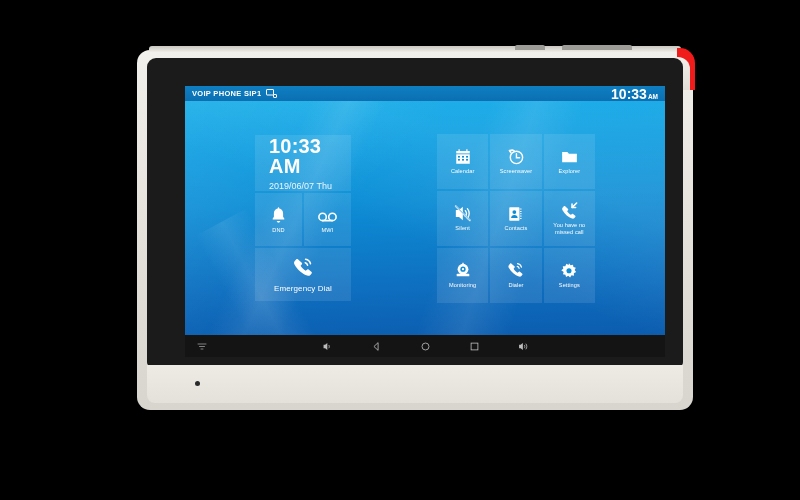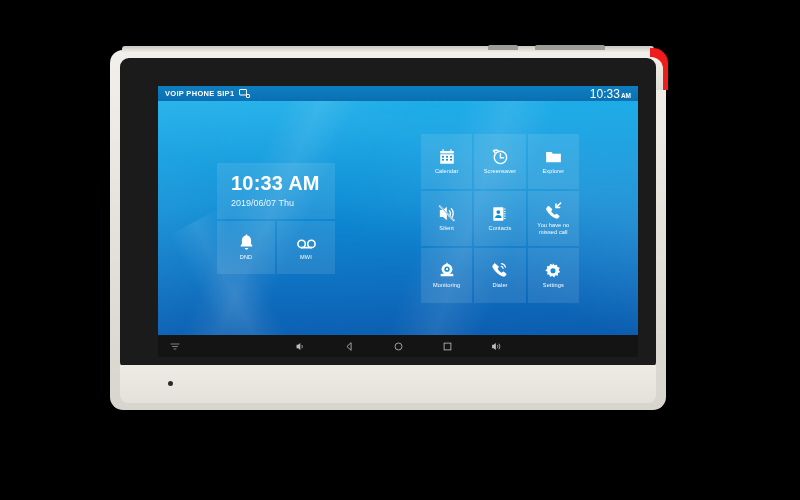--- a/index.html
+++ b/index.html
@@ -11,21 +11,21 @@
     width: 800px;
     height: 500px;
     overflow: hidden;
     font-family: "Liberation Sans", sans-serif;
     position: relative;
   }
 
   
   #device {
     position: absolute;
-    left: 110px;
+    left: 137px;
     top: 50px;
     width: 556px;
     height: 360px;
     border-radius: 13px;
     background: linear-gradient(180deg,#f2f0ec 0%, #e6e3dd 45%, #d8d5ce 100%);
     box-shadow: 0 6px 18px rgba(0,0,0,0.55);
   }
   
   #device::before {
     content: "";
@@ -140,21 +140,21 @@
     color: #ffffff;
   }
   #status-left { display: flex; align-items: center; gap: 5px; }
   #status-title {
     font-size: 7.5px;
     font-weight: bold;
     letter-spacing: 0.3px;
     white-space: nowrap;
   }
   #status-right { display: flex; align-items: baseline; }
-  #status-time { font-size: 12px; font-weight: normal; }
+  #status-time { font-size: 14px; font-weight: bold; }
   #status-ampm { font-size: 6.5px; font-weight: bold; margin-left: 1px; }
 
   
   #home {
     position: absolute;
     left: 0; top: 15px;
     right: 0; bottom: 22px;
     display: flex;
     align-items: center;
     justify-content: center;
@@ -174,21 +174,21 @@
   .tile-label {
     font-size: 5.6px;
     margin-top: 2px;
     text-align: center;
     line-height: 1.25;
     letter-spacing: 0.1px;
   }
 
   
   #left-panel {
-    width: 118px;
+    width: 96px;
     display: flex;
     flex-direction: column;
     gap: 2px;
   }
   #clock-tile {
     height: 56px;
     align-items: flex-start;
     justify-content: center;
     padding-left: 14px;
   }
@@ -305,20 +305,30 @@
                   <circle cx="8" cy="12" r="5.3"></circle>
                   <circle cx="22" cy="12" r="5.3"></circle>
                   <line x1="8" y1="17.3" x2="22" y2="17.3" stroke-linecap="round"></line>
                 </svg>
               </span>
               <div class="tile-label">MWI</div>
             </div>
 
           </div>
 
+          <div class="tile" id="emergency-tile">
+            <span>
+              <svg class="icon" width="24" height="24" viewBox="0 0 24 24">
+                <path fill="#ffffff" d="M6.6 3.1c-.5-.3-1.1-.1-1.5.3L3.8 5c-.9.9-1 2.3-.3 3.5 1.5 2.7 3.4 5 5.7 6.9 2.2 1.9 4.6 3.3 7.1 4.2 1.2.4 2.4.1 3.1-.7l1.2-1.4c.4-.4.4-1.1 0-1.5l-3-2.4c-.4-.3-.9-.3-1.3 0l-1.6 1.2c-1-.6-2-1.4-2.9-2.3-.9-.9-1.6-1.8-2.2-2.8l1.3-1.5c.3-.4.3-.9.1-1.3L6.6 3.1z"></path>
+                <path fill="none" stroke="#ffffff" stroke-width="1.5" stroke-linecap="round" d="M14.6 3.3c2.4.4 4.3 2.2 4.9 4.5"></path>
+                <path fill="none" stroke="#ffffff" stroke-width="1.5" stroke-linecap="round" d="M14.2 6.8c1.2.3 2.1 1.2 2.4 2.4"></path>
+              </svg>
+            </span>
+            <div class="tile-label">Emergency Dial</div>
+          </div>
 
         </div>
 
         <div id="right-grid">
 
           <div class="tile">
             <span>
               <svg class="icon" width="18" height="18" viewBox="0 0 24 24" fill="#ffffff">
                 <rect x="3" y="4" width="18" height="3.2"></rect>
                 <rect x="6" y="1.6" width="1.6" height="3.4"></rect>

